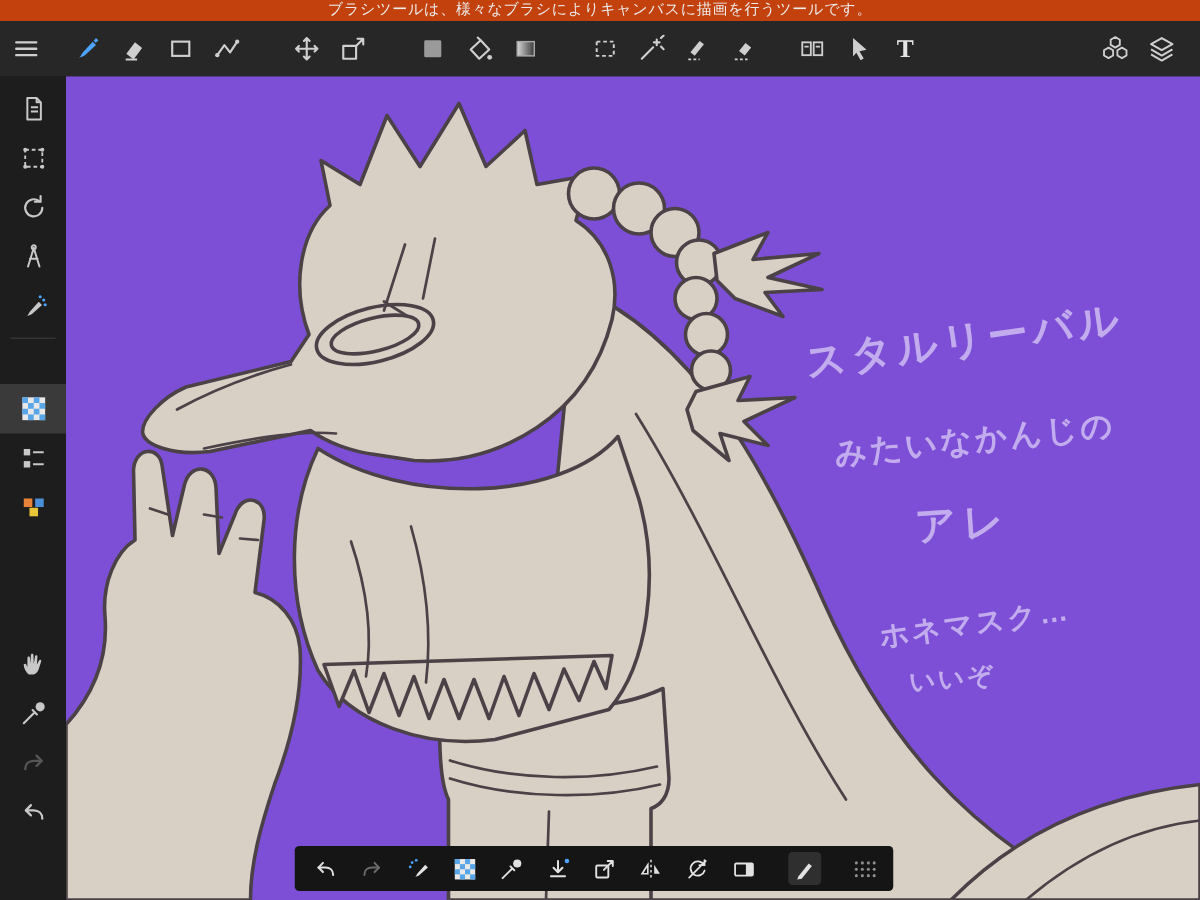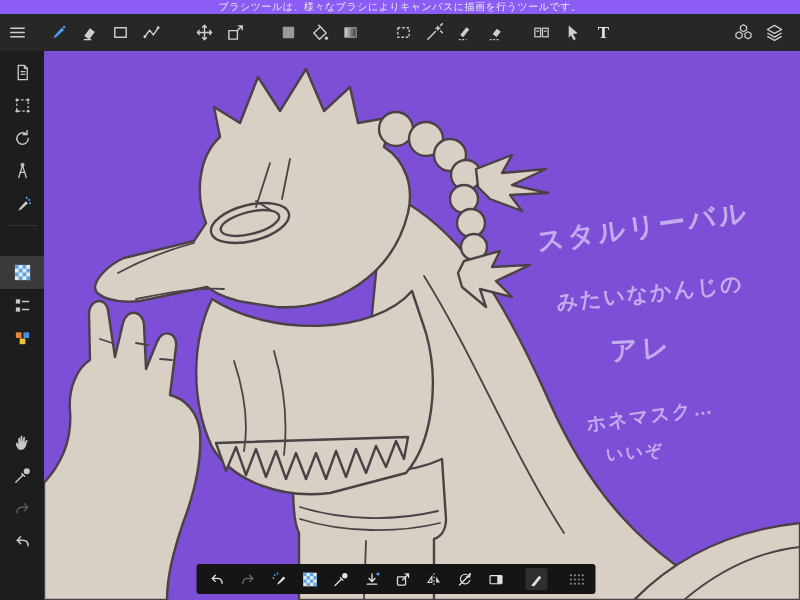--- a/index.html
+++ b/index.html
@@ -1,20 +1,20 @@
 <!DOCTYPE html>
 <html><head>
 <meta charset="utf-8">
 <style>
   html,body{margin:0;padding:0;background:#111;}
   #app{position:relative;width:800px;height:600px;background:#1e1e1e;overflow:hidden;
        font-family:"Liberation Sans",sans-serif;-webkit-user-select:none;user-select:none;}
 
   
-  .msgbar{position:absolute;top:0;left:0;right:0;height:14px;background:#8b5cf6;color:#ececec;
+  .msgbar{position:absolute;top:0;left:0;right:0;height:14px;background:#c2410c;color:#ececec;
           font-size:10px;line-height:14px;text-align:center;letter-spacing:.5px;}
 
   
   .toolbar{position:absolute;top:14px;left:0;right:0;height:37px;background:#272727;
            display:flex;align-items:center;padding:0 10px 0 2px;box-sizing:border-box;}
   .tbtn{width:31px;height:34px;display:flex;align-items:center;justify-content:center;
         color:#cfcfcf;cursor:pointer;flex:0 0 auto;}
   .tbtn.active{color:#4da3ff;}
   .tbtn.textT{color:#e4e4e4;font-size:17px;font-weight:bold;font-family:"Liberation Serif",serif;}
   .ic{width:19px;height:19px;display:block;}

